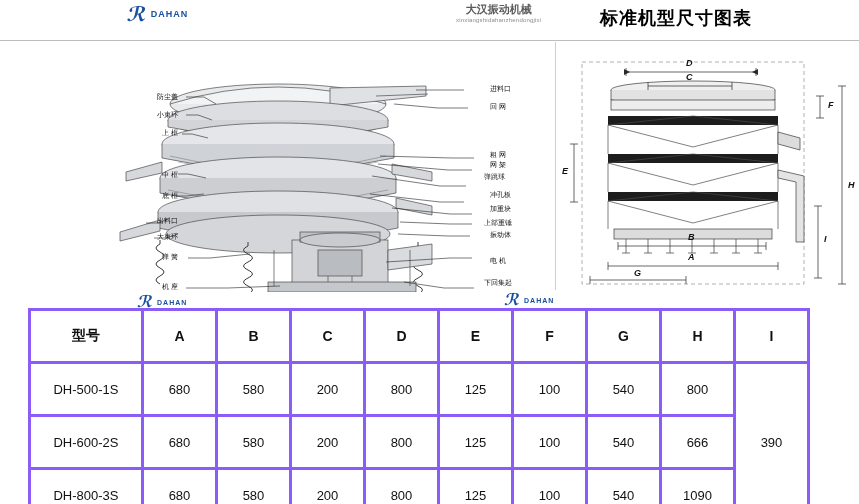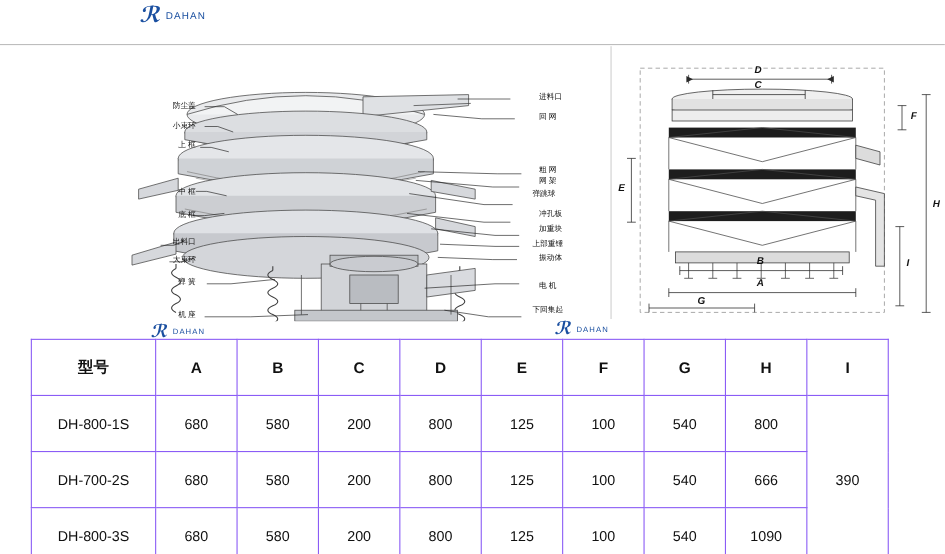--- a/index.html
+++ b/index.html
@@ -3,21 +3,21 @@
 <meta charset="utf-8">
 <style>
   html,body{margin:0;padding:0;background:#fff;}
   body{width:859px;height:504px;font-family:"Liberation Sans","DejaVu Sans",sans-serif;color:#000;position:relative;overflow:hidden;}
   .page{position:relative;width:859px;height:504px;}
 
   
   .hdr{position:absolute;left:0;top:0;width:859px;height:40px;}
   .logo-dahan{position:absolute;display:flex;align-items:center;gap:4px;}
   .logo-mark{color:#1a4fa0;font-size:20px;font-weight:bold;line-height:1;transform:skewX(-12deg);}
-  .logo-text{color:#1a4fa0;font-size:9px;letter-spacing:1px;font-weight:normal;}
+  .logo-text{color:#1a4fa0;font-size:9px;letter-spacing:1px;font-weight:bold;}
   .logo1{left:128px;top:4px;}
   .title-main{position:absolute;left:232px;top:6px;font-size:18px;font-weight:bold;letter-spacing:1px;}
   .title-right{position:absolute;left:600px;top:6px;font-size:18px;font-weight:bold;letter-spacing:1px;}
   .wm{position:absolute;left:456px;top:2px;text-align:center;}
   .wm .wm1{font-size:11px;color:#5b5b5b;font-weight:bold;}
   .wm .wm2{font-size:6px;color:#8b8b8b;letter-spacing:.2px;}
 
   
   .divider{position:absolute;left:0;top:40px;width:859px;height:1px;background:#bdbdbd;}
   .vdiv{position:absolute;left:555px;top:42px;width:1px;height:248px;background:#cfcfcf;}
@@ -34,37 +34,42 @@
   .logo-sm .logo-text{font-size:7px;}
 
   
   .rightdiag{position:absolute;left:556px;top:44px;width:303px;height:248px;}
   .rightdiag svg{position:absolute;left:0;top:0;}
   .dlbl{position:absolute;font-size:9px;font-style:italic;font-weight:bold;color:#111;}
 
   
   .tablewrap{position:absolute;left:28px;top:308px;width:705px;}
   table{border-collapse:collapse;width:705px;table-layout:fixed;}
-  th,td{border:1px solid #8b5cf6;text-align:center;font-size:13px;color:#111;height:48px;}
+  th,td{border:3px solid #8b5cf6;text-align:center;font-size:13px;color:#111;height:48px;}
   th{font-size:14px;font-weight:bold;}
   .col-model{width:113px;}
   .col-abc{width:74px;}
   .col-i{width:74px;}
   td.model{font-size:13px;}
 </style>
 </head>
 <body>
 
 <div class="page">
 
   <div class="hdr">
     <div class="logo-dahan logo1">
       <span class="logo-mark">ℛ</span>
       <span class="logo-text">DAHAN</span>
     </div>
+    <div class="wm">
+      <div class="wm1">大汉振动机械</div>
+      <div class="wm2">xinxiangshidahanzhendongjixi</div>
+    </div>
+    <div class="title-right">标准机型尺寸图表</div>
   </div>
 
   <div class="divider"></div>
   <div class="vdiv"></div>
 
   <div class="leftdiag">
     <svg width="552" height="248" viewBox="0 0 552 248">
       <g stroke="#4a4a4a" fill="none" stroke-width="0.7">
 
         <ellipse cx="278" cy="60" rx="108" ry="20" fill="#e9eaec"></ellipse>
@@ -273,33 +278,33 @@
           <th>D</th>
           <th>E</th>
           <th>F</th>
           <th>G</th>
           <th>H</th>
           <th>I</th>
         </tr>
       </thead>
       <tbody>
         <tr>
-          <td class="model">DH-800-1S</td>
+          <td class="model">DH-500-1S</td>
           <td>680</td>
           <td>580</td>
           <td>200</td>
           <td>800</td>
           <td>125</td>
           <td>100</td>
           <td>540</td>
           <td>800</td>
           <td rowspan="3">390</td>
         </tr>
         <tr>
-          <td class="model">DH-700-2S</td>
+          <td class="model">DH-600-2S</td>
           <td>680</td>
           <td>580</td>
           <td>200</td>
           <td>800</td>
           <td>125</td>
           <td>100</td>
           <td>540</td>
           <td>666</td>
         </tr>
         <tr>

